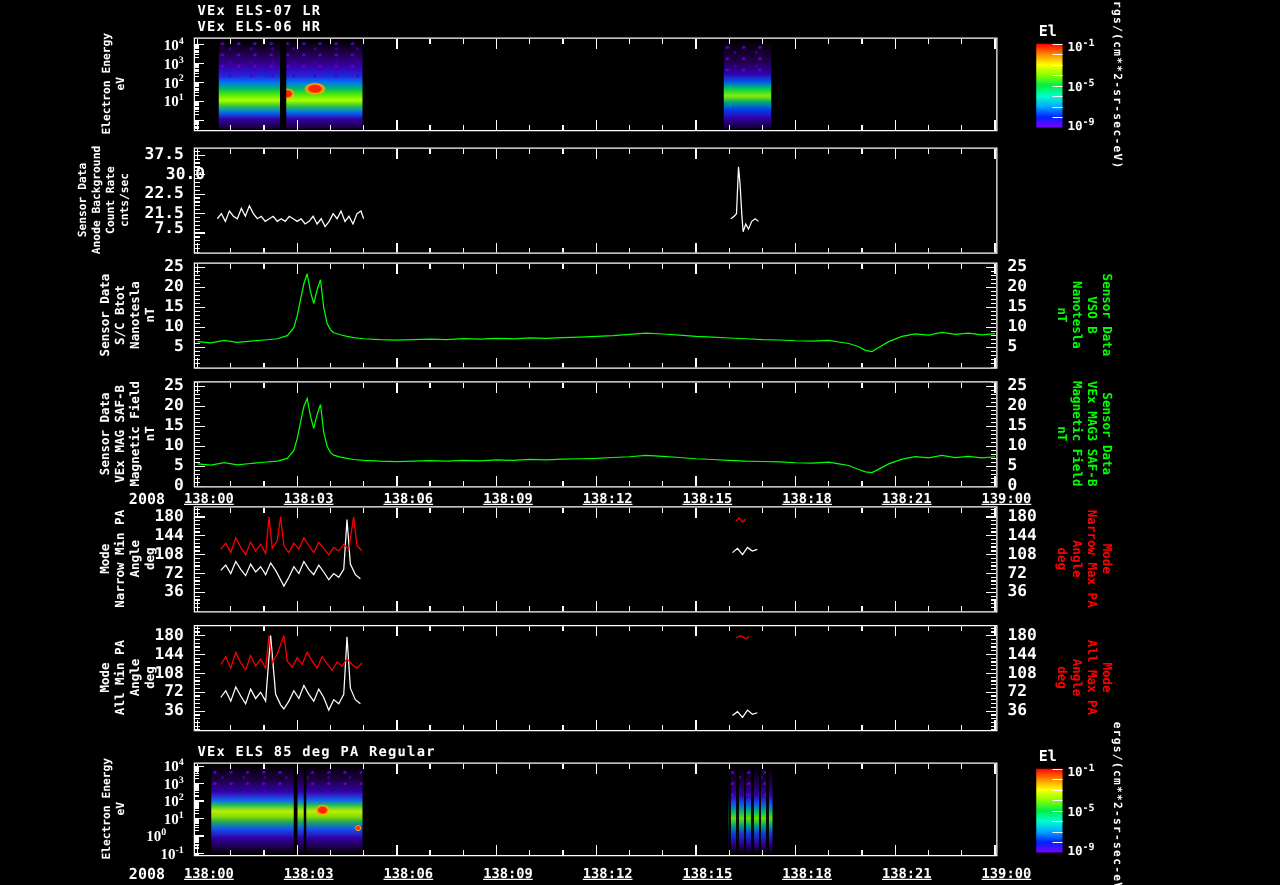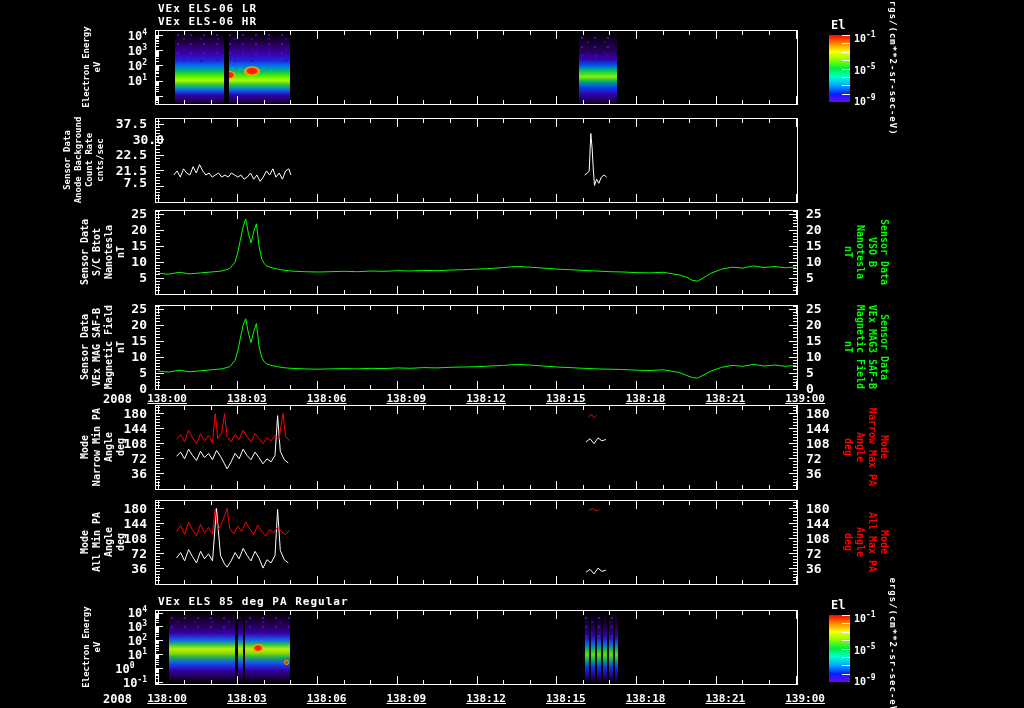--- a/index.html
+++ b/index.html
@@ -9,21 +9,21 @@
   .title{position:absolute;font:bold 11px "DejaVu Sans Mono",monospace;color:#fff;letter-spacing:1px;white-space:pre;}
   .axlab{position:absolute;white-space:pre-line;text-align:center;font:bold 9px "DejaVu Sans Mono",monospace;line-height:11px;color:#fff;}
   .axlab.big{font-size:10px;line-height:12px;}
   .rot-ccw{transform:translate(-50%,-50%) rotate(-90deg);}
   .rot-cw{transform:translate(-50%,-50%) rotate(90deg);}
   .green{color:#00ff00;}
   .red{color:#ff0000;}
   .ytick{position:absolute;font:bold 13px "DejaVu Sans Mono",monospace;color:#fff;width:44px;}
   .ytick.lft{text-align:right;}
   .ytick.rgt{text-align:left;}
-  .ytick.log{font-size:12px;}
+  .ytick.log{font-size:12px;font-family:Liberation Serif, serif;}
   sup{font-size:8px;}
   .xlab{position:absolute;font:bold 11px "DejaVu Sans Mono",monospace;color:#fff;text-align:right;width:60px;text-decoration:underline;}
   .year{position:absolute;font:bold 12px "DejaVu Sans Mono",monospace;color:#fff;text-align:right;width:44px;}
   .seg{position:absolute;}
   .speckle{position:absolute;left:0;right:0;
     background-image:radial-gradient(circle at 3px 2px,#6a00e0 0,#6a00e0 1.2px,transparent 1.4px),
                      radial-gradient(circle at 9px 6px,#4400aa 0,#4400aa 1px,transparent 1.2px);
     background-size:13px 9px,17px 11px;opacity:.85;}
   .stripes{position:absolute;inset:0;background:repeating-linear-gradient(90deg,rgba(0,0,0,.92) 0 2px,transparent 2px 6px);}
   .blob{position:absolute;}
@@ -33,21 +33,21 @@
   .cbar-ticks{position:absolute;background:repeating-linear-gradient(to bottom,#fff 0 1px,transparent 1px 8.4px);}
   .cbar-lab{position:absolute;font:bold 10px "DejaVu Sans Mono",monospace;color:#fff;transform:translateY(-50%);}
   .units{position:absolute;font:bold 9px "DejaVu Sans Mono",monospace;color:#fff;white-space:nowrap;letter-spacing:1px;}
   svg{position:absolute;left:0;top:0;shape-rendering:crispEdges;}
 </style>
 </head>
 <body>
 
 <div id="screen">
 
-  <div class="title" style="left:158px;top:2px">VEx ELS-06 LR</div>
+  <div class="title" style="left:158px;top:2px">VEx ELS-07 LR</div>
   <div class="title" style="left:158px;top:15px">VEx ELS-06 HR</div>
   <div class="title" style="left:158px;top:595px">VEx ELS 85 deg PA Regular</div>
 
   <div class="axlab rot-ccw" style="left:92px;top:67px">Electron Energy
 eV</div>
   <div class="axlab rot-ccw" style="left:84px;top:160px">Sensor Data
 Anode Background
 Count Rate
 cnts/sec</div>
   <div class="axlab big rot-ccw" style="left:103px;top:252px">Sensor Data

